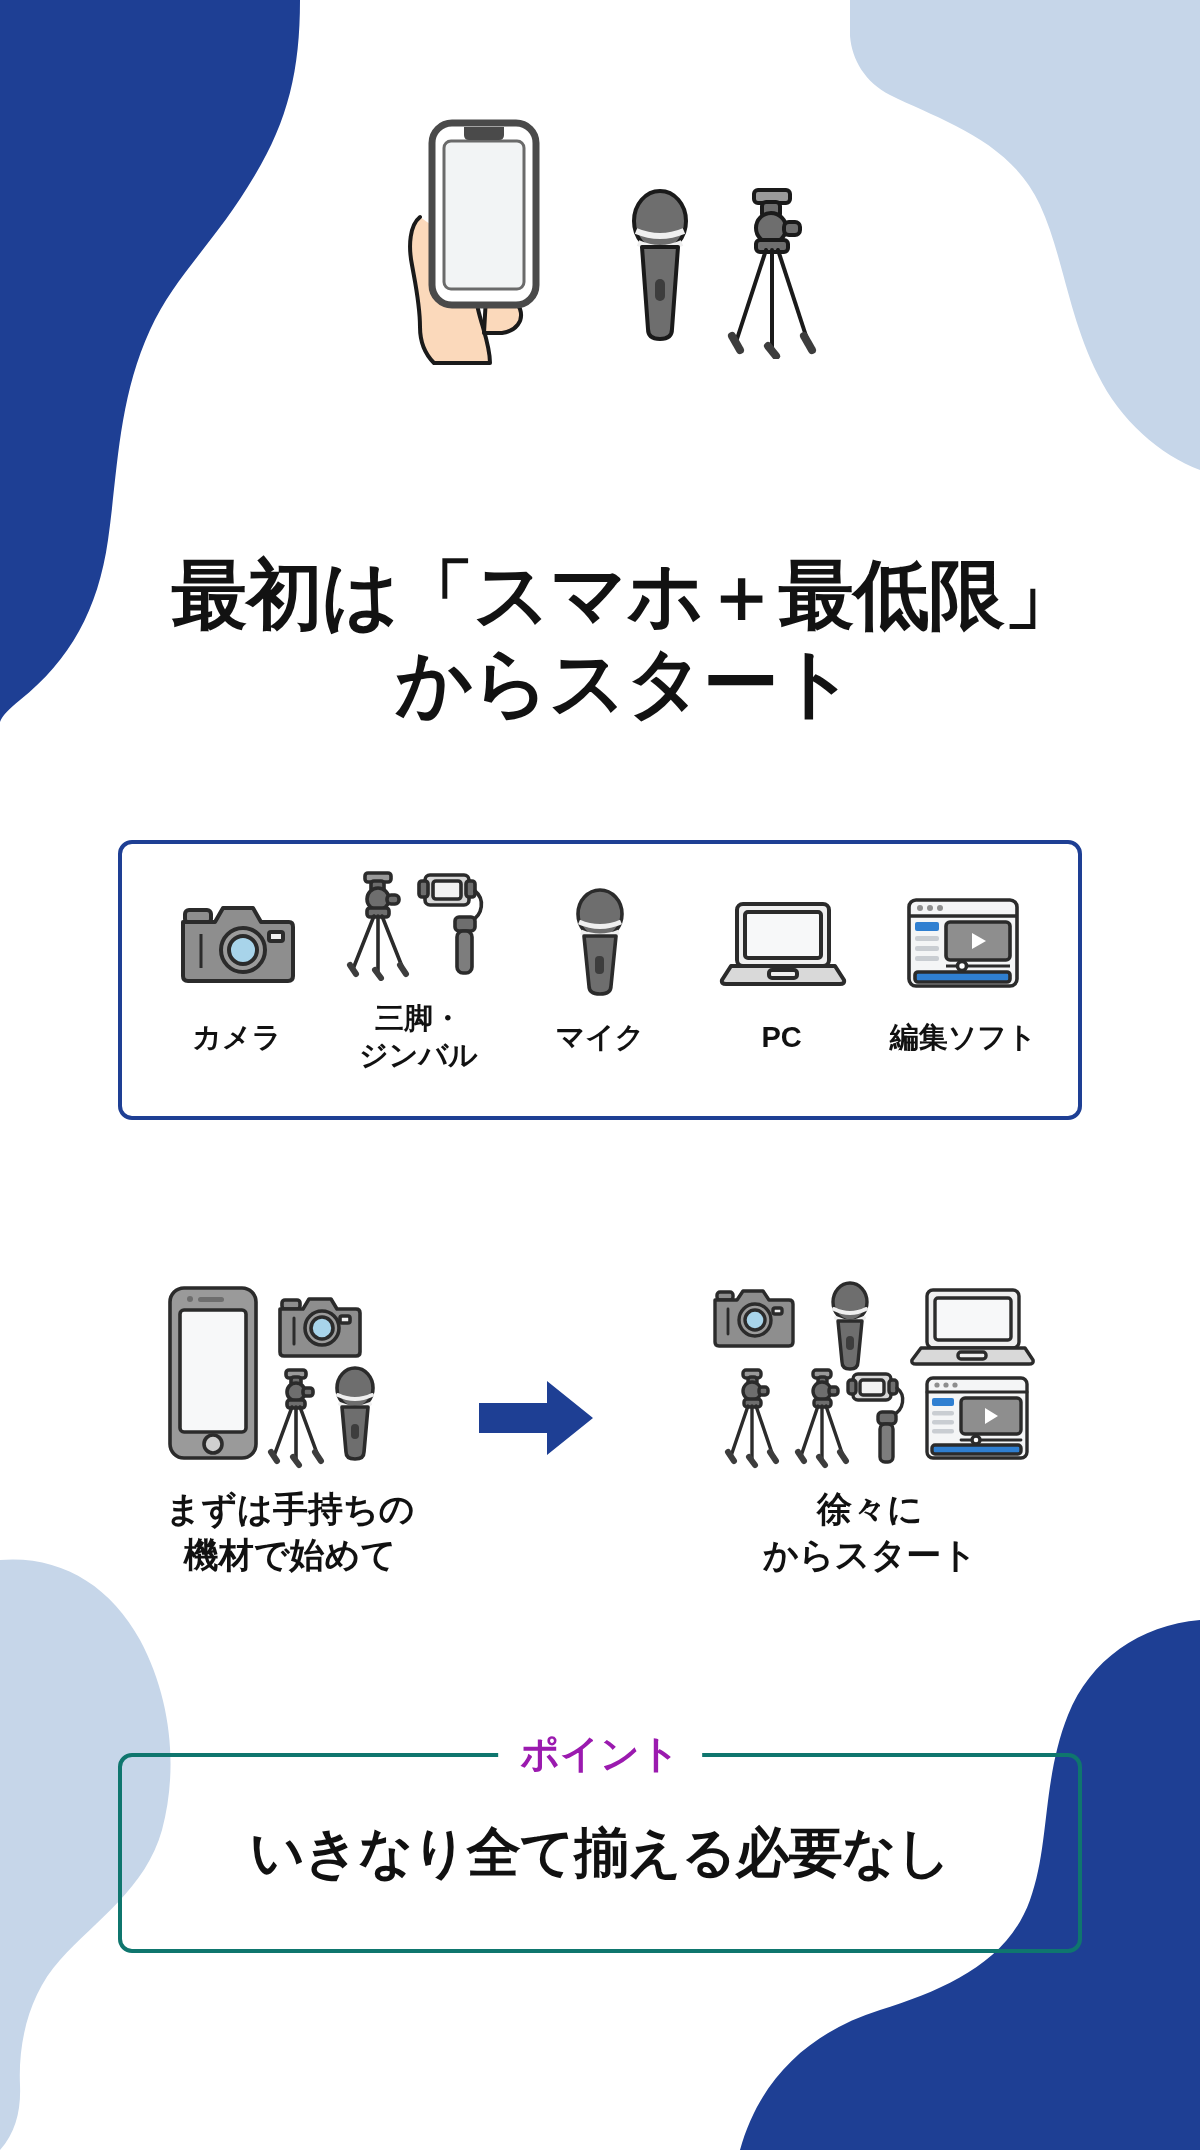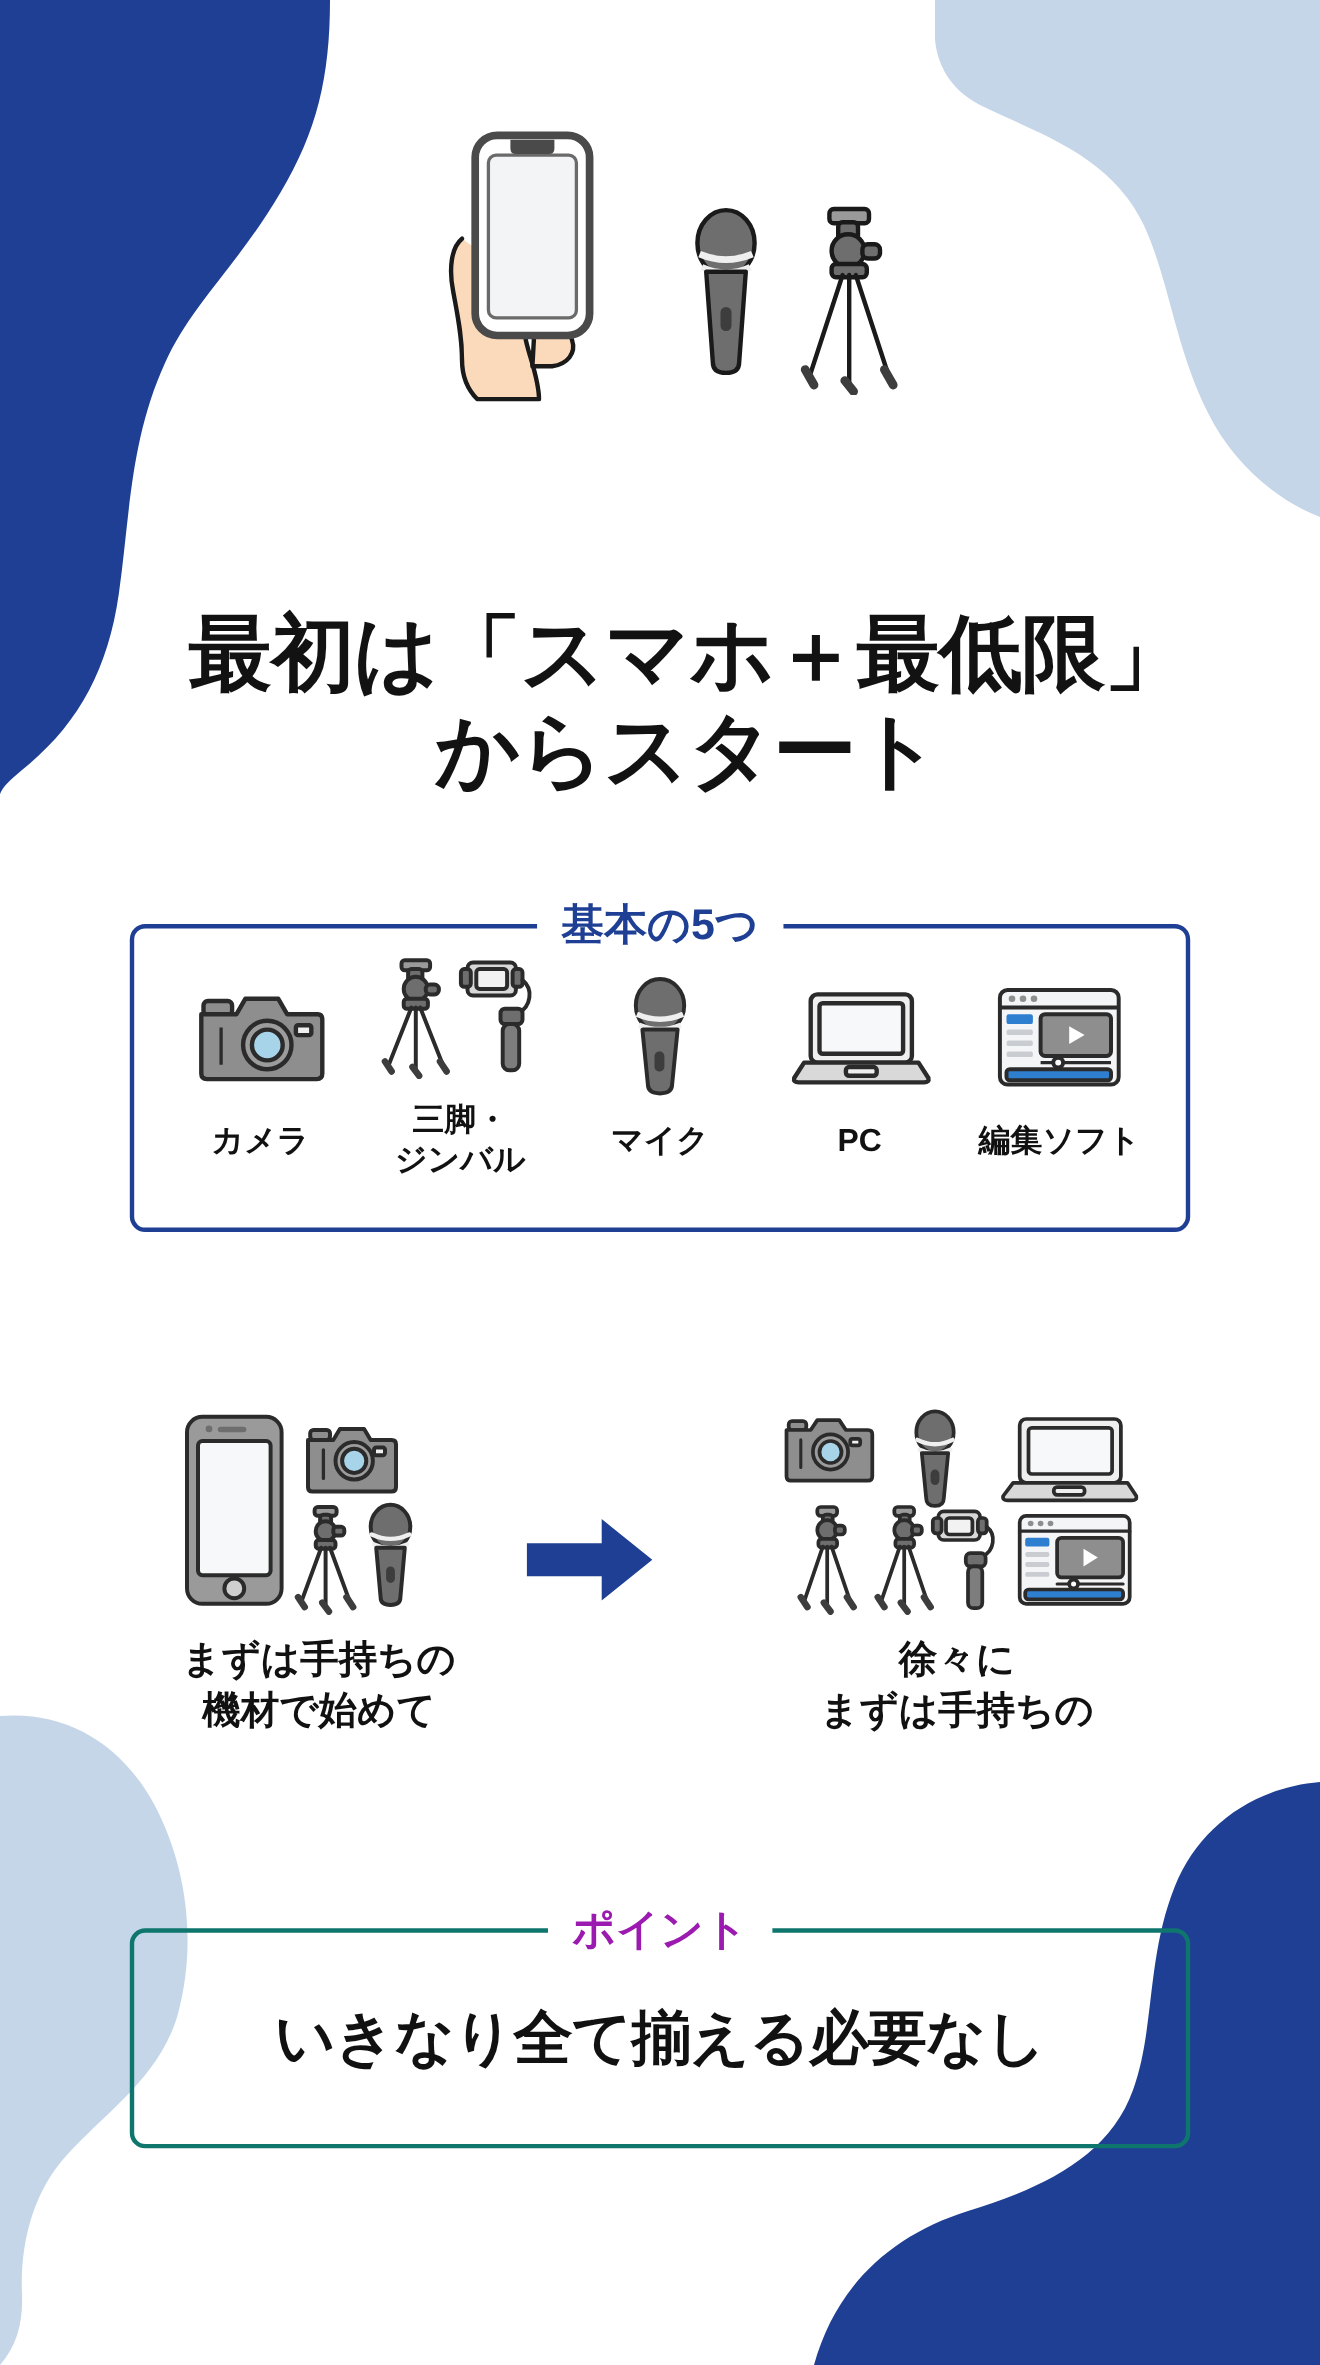--- a/index.html
+++ b/index.html
@@ -147,21 +147,20 @@
         </g>
       </svg>
     </div>
 
     <h1 class="title">
       <span class="l1">最初は「スマホ＋最低限」</span>
       <span class="l2">からスタート</span>
     </h1>
 
     <section class="card" id="basics-card">
-      <div class="card-title">基本の5つ</div>
 
       <div class="icon-row">
 
         <div class="icon-cell">
           <div class="icon-art">
             <svg width="120" height="96" viewBox="0 0 120 96">
               <g stroke="#2b2b2b" stroke-width="4" stroke-linejoin="round">
                 <rect x="8" y="14" width="26" height="13" rx="4" fill="#8e8e8e"></rect>
                 <path d="M6,26 L38,26 L46,12 L76,12 L84,26 L112,26 Q116,26 116,31 L116,80 Q116,85 111,85 L11,85 Q6,85 6,80 Z" fill="#8e8e8e"></path>
                 <circle cx="66" cy="54" r="22" fill="#9c9c9c"></circle>
@@ -393,21 +392,21 @@
                 <rect x="256" y="128" width="60" height="36" rx="4" fill="#8e8e8e"></rect>
                 <path d="M280,138 L293,146 L280,154 Z" fill="#ffffff" stroke="none"></path>
                 <path d="M256,170 L316,170" stroke-width="2.8"></path>
                 <circle cx="271" cy="170" r="4" fill="#ffffff"></circle>
                 <rect x="227" y="175" width="89" height="9" rx="3" fill="#2f7fd1"></rect>
               </g>
             </g>
           </svg>
         </div>
         <div class="cmp-caption">徐々に
-まずは手持ちの</div>
+からスタート</div>
       </div>
 
       <div class="cmp-arrow" style="position:absolute;left:477px;top:108px;">
         <svg width="120" height="90" viewBox="0 0 120 90">
           <path d="M2,30 L70,30 L70,8 L116,45 L70,82 L70,60 L2,60 Z" fill="#1e3f94"></path>
         </svg>
       </div>
     </div>
 
     <section class="card" id="point-card">

